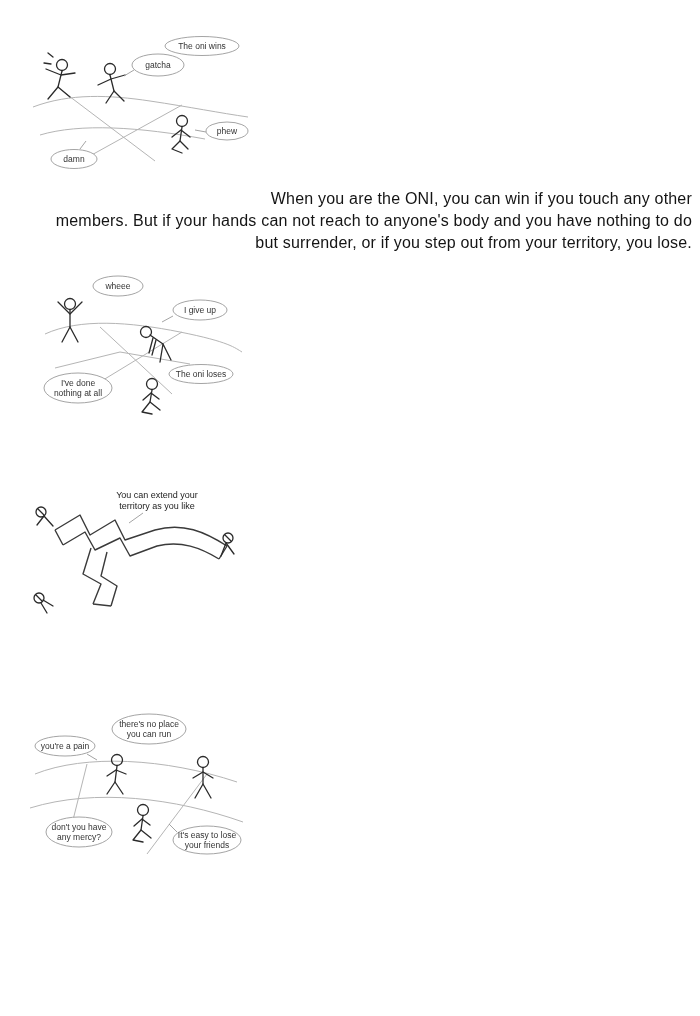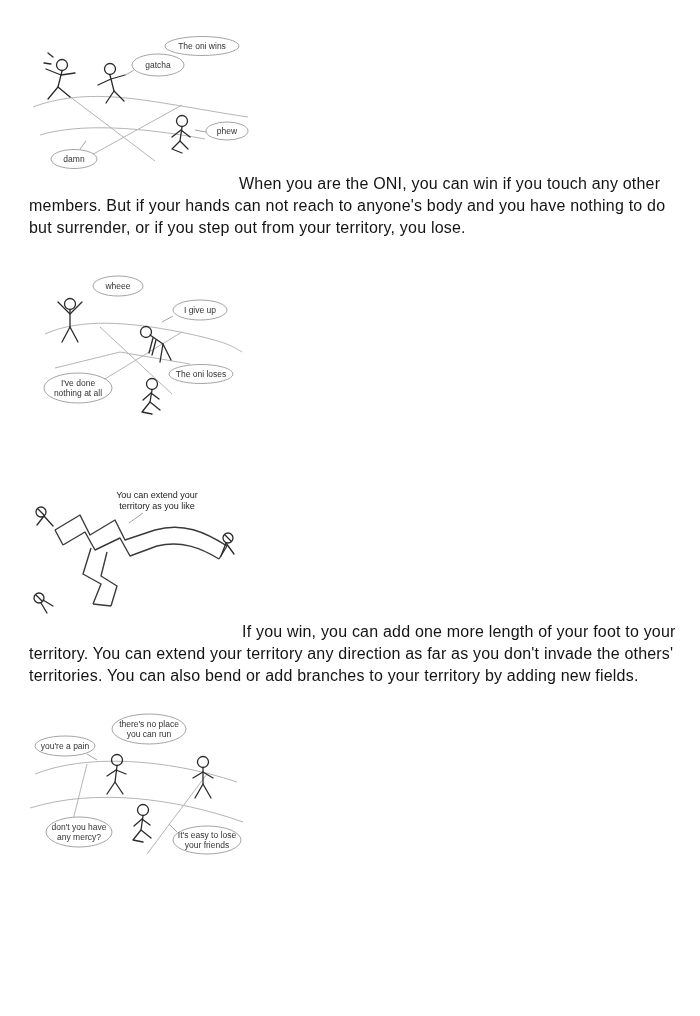--- a/index.html
+++ b/index.html
@@ -4,27 +4,28 @@
 <style>
   html,body{margin:0;padding:0;background:#e9e9e9;}
   .page{
     position:relative;
     width:700px;height:1016px;
     background:#ffffff;
     font-family:"Liberation Sans", sans-serif;
     color:#111;
     overflow:hidden;
     margin:0 auto;
+    text-align:right;
   }
   .illus{position:absolute;}
   .para{
     position:absolute;
     left:28px;
     width:648px;
-    margin:1px;
+    margin:16px;
     font-size:16px;
     line-height:22px;
     color:#141414;
     letter-spacing:0.2px;
   }
   .p1{top:172px;text-indent:210px;}
   .p2{top:415px;text-indent:202px;}
   .p3{top:620px;text-indent:213px;}
   .p4{top:852px;text-indent:213px;}
   
@@ -160,21 +161,20 @@
       <path class="sk" d="M200,47 L206,53"></path>
       <path class="sk" d="M201,55 L196,68 M201,55 L209,66"></path>
     </g>
     <g>
       <circle class="sk" cx="14" cy="110" r="5"></circle>
       <path class="sk" d="M11,107 L17,113"></path>
       <path class="sk" d="M18,112 L28,118 M16,115 L22,125"></path>
     </g>
   </svg>
 
-  <p class="para p3">If you win, you can add one more length of your foot to your territory. You can extend your territory any direction as far as you don't invade the others' territories. You can also bend or add branches to your territory by adding new fields.</p>
 
   <svg class="illus" style="left:25px;top:712px;" width="225" height="150" viewBox="0 0 225 150">
     <g>
       <path class="terr" d="M10,62 C60,42 140,46 212,70"></path>
       <path class="terr" d="M5,96 C70,76 150,86 218,110"></path>
       <path class="terr" d="M62,52 L42,132"></path>
       <path class="terr" d="M182,62 L122,142"></path>
     </g>
     <g>
       <ellipse class="bub" cx="124" cy="17" rx="37" ry="15"></ellipse>

